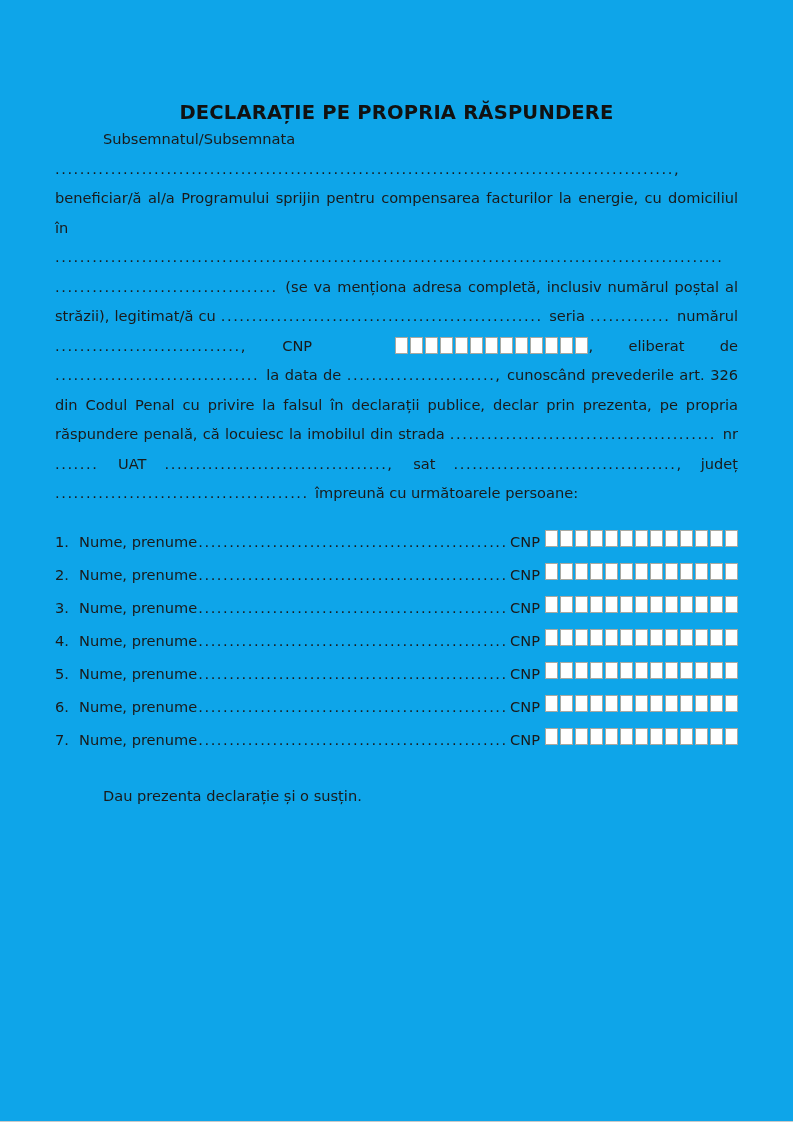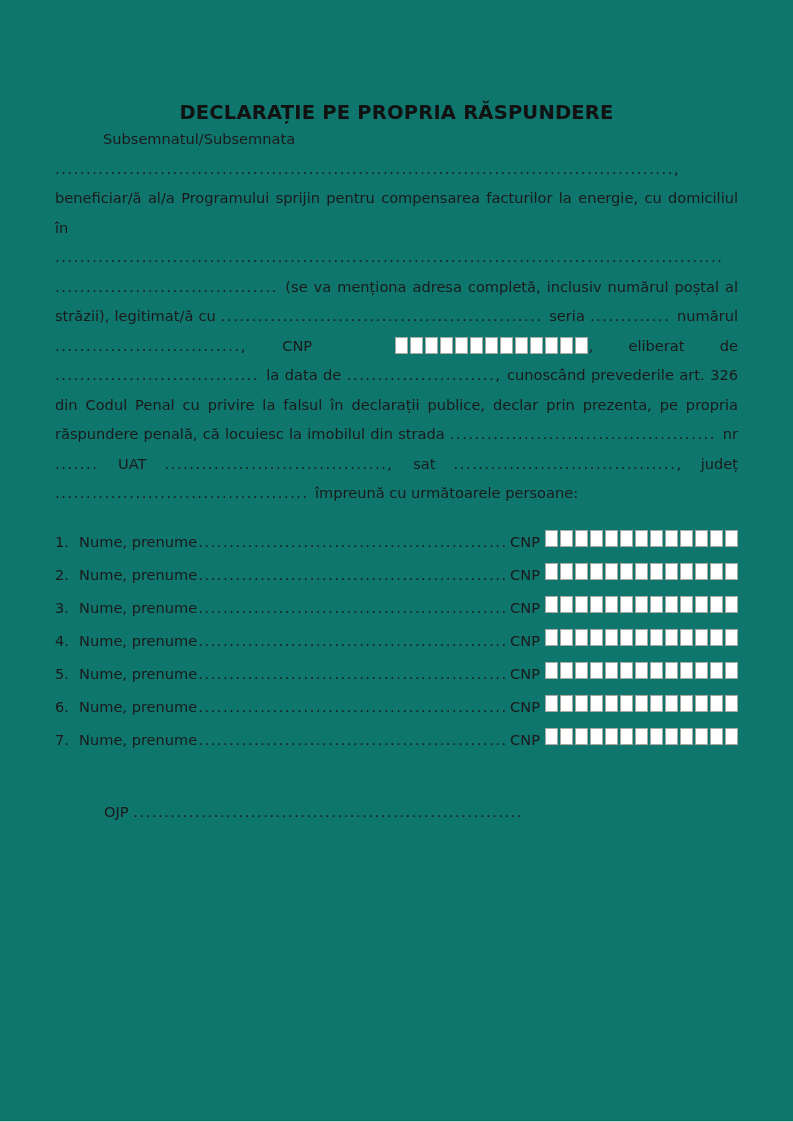--- a/index.html
+++ b/index.html
@@ -4,21 +4,21 @@
 <style>
   html, body {
     margin: 0;
     padding: 0;
     background: #ffffff;
   }
   .page {
     position: relative;
     width: 793px;
     height: 1122px;
-    background: #0f766e;
+    background: #0ea5e9;
     box-sizing: border-box;
     border-bottom: 1px solid #c9c9c9;
     overflow: hidden;
     font-family: "DejaVu Sans", "Liberation Sans", sans-serif;
     color: #1a1a1a;
   }
   .content {
     position: absolute;
     left: 55px;
     top: 0;
@@ -205,22 +205,18 @@
         <div class="person-row">
           <span class="person-num">7.</span>
           <span class="person-name">Nume, prenume </span>
           <span class="person-lead">..............................................................,</span>
           <span class="person-cnp-label"> CNP</span>
           <span class="cnp-boxes person-boxes"><i></i><i></i><i></i><i></i><i></i><i></i><i></i><i></i><i></i><i></i><i></i><i></i><i></i></span>
         </div>
       </div>
 
 
-
-
-    <div class="footer-block">
-      <div class="footer-line"><span>OJP </span><span class="lead">...............................................................</span></div>
-      <div class="footer-line"></div>
-
-    </div>
+    <div class="sustin">Dau prezenta declarație și o susțin.</div>
+
+
 
   </div>
 </div>
 
 </body></html>

